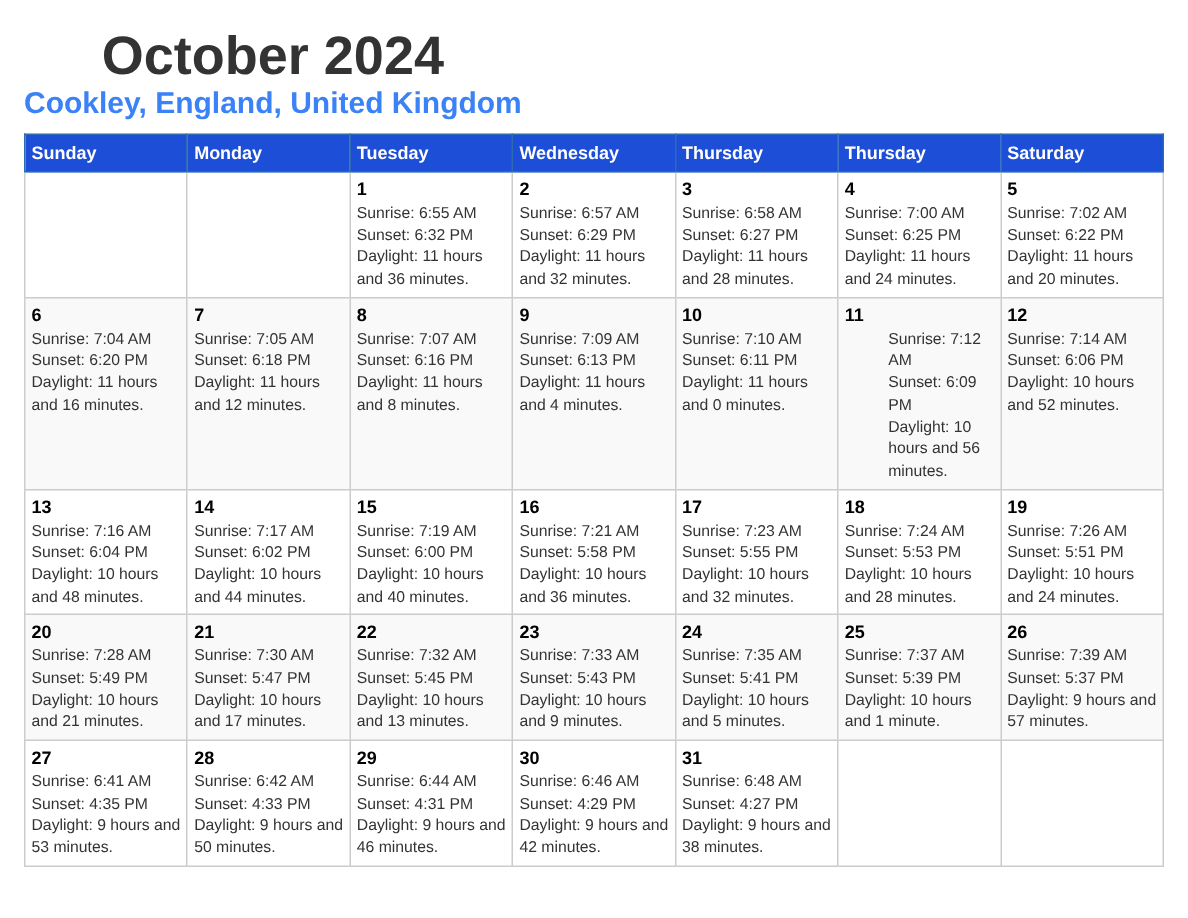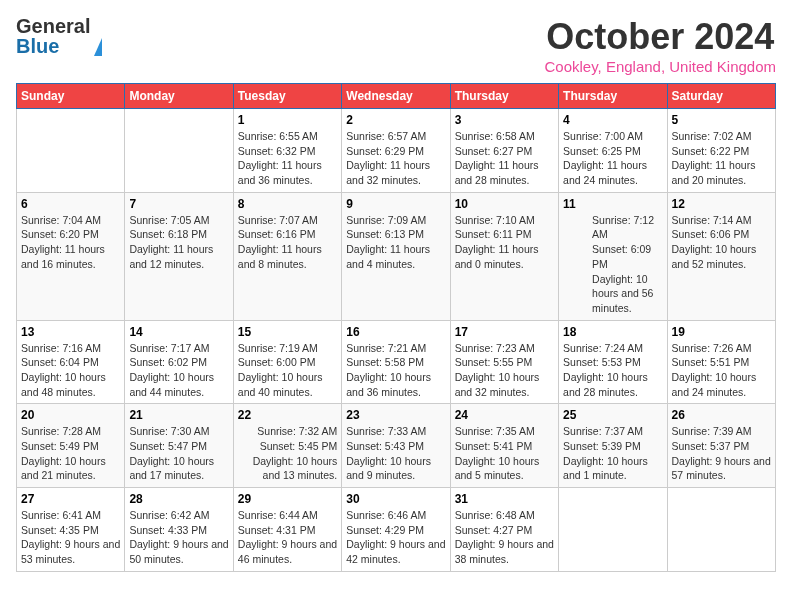--- a/index.html
+++ b/index.html
@@ -19,30 +19,31 @@
     .title-block {
       text-align: right;
     }
     .month-title {
       font-size: 36px;
       font-weight: bold;
       color: #333;
       text-align: center;
     }
     .location {
-      font-size: 15px;
-      color: #ec4899;
+      font-size: 20px;
+      color: #3b82f6;
+      font-weight: bold;
     }
     table {
       width: 100%;
       border-collapse: collapse;
       font-size: 11px;
     }
     thead th {
-      background: #ef4444;
+      background: #1d4ed8;
       color: #fff;
       padding: 5px 4px;
       text-align: left;
       font-size: 12px;
       font-weight: bold;
       border: 1px solid #2b6cb0;
     }
     td {
       border: 1px solid #ccc;
       vertical-align: top;
@@ -94,27 +95,20 @@
       border-bottom: 18px solid #2b90d9;
       margin-left: 4px;
       margin-bottom: 0px;
       align-self: flex-end;
     }
   </style>
 </head>
 <body>
 
 <div class="header">
-  <div class="logo-container">
-    <div class="logo-word">
-      <span class="logo-general">General</span>
-      <span class="logo-blue-word">Blue</span>
-    </div>
-    <div class="logo-icon"></div>
-  </div>
   <div class="title-block">
     <div class="month-title">October 2024</div>
     <div class="location">Cookley, England, United Kingdom</div>
   </div>
 </div>
 
 <table>
   <thead>
     <tr>
     <th>Sunday</th>
@@ -257,21 +251,21 @@
 Daylight: 10 hours and 21 minutes.</div>
         </td>
         <td>
           <span class="day-num">21</span>
           <div class="cell-text" style="white-space: pre-line;">Sunrise: 7:30 AM
 Sunset: 5:47 PM
 Daylight: 10 hours and 17 minutes.</div>
         </td>
         <td>
           <span class="day-num">22</span>
-          <div class="cell-text" style="white-space: pre-line; text-align: right;">Sunrise: 7:32 AM
+          <div class="cell-text" style="white-space: pre-line;">Sunrise: 7:32 AM
 Sunset: 5:45 PM
 Daylight: 10 hours and 13 minutes.</div>
         </td>
         <td>
           <span class="day-num">23</span>
           <div class="cell-text" style="white-space: pre-line;">Sunrise: 7:33 AM
 Sunset: 5:43 PM
 Daylight: 10 hours and 9 minutes.</div>
         </td>
         <td>

